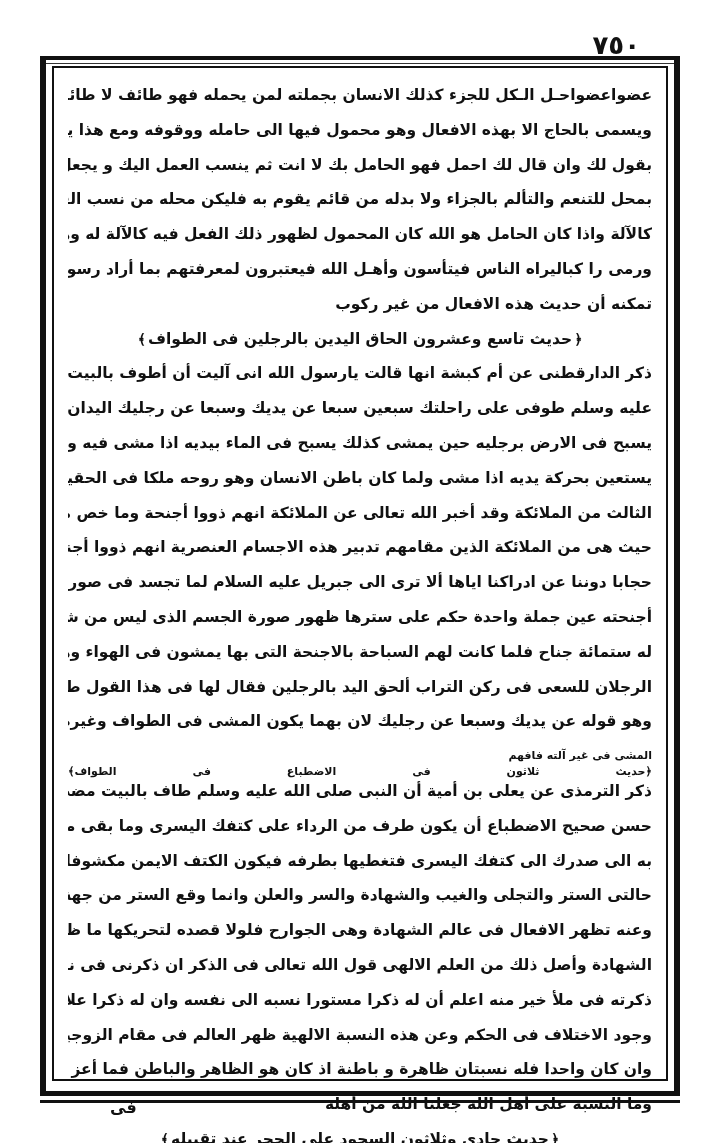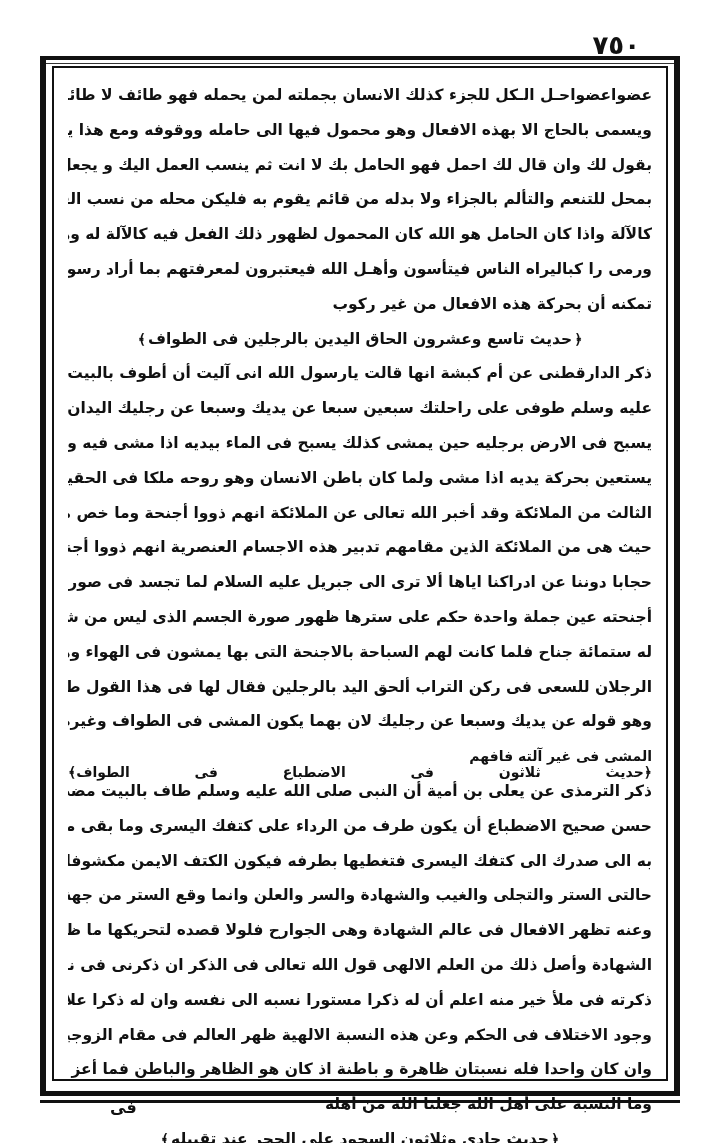--- a/index.html
+++ b/index.html
@@ -97,21 +97,21 @@
       white-space: nowrap;
       direction: rtl;
     }
     .heading .orn {
       font-size: 14px;
       padding: 0 2px;
     }
     .split-line {
       height: 34.8px;
       line-height: 34.8px;
-      font-size: 14px;
+      font-size: 11px;
       font-weight: bold;
       white-space: nowrap;
       direction: rtl;
       position: relative;
     }
     .split-line .left-part {
       position: absolute;
       right: 0;
       top: 0;
     }
@@ -138,21 +138,21 @@
 
 <div class="frame-outer">
   <div class="frame-inner">
     <div class="content" id="content">
         <div class="line">عضواعضواحـل الـكل للجزء كذلك الانسان بجملته لمن يحمله فهو طائف لا طائف وساع لا ساع وواقف لا واقف</div>
         <div class="line">ويسمى بالحاج الا بهذه الافعال وهو محمول فيها الى حامله ووقوفه ومع هذا ينسب اليه فيبهتك الى ما هو الامر عليه</div>
         <div class="line">بقول لك وان قال لك احمل فهو الحامل بك لا انت ثم ينسب العمل اليك و يجعل الجزاء للعمل لا لك غير أن العمل ليس</div>
         <div class="line">بمحل للتنعم والتألم بالجزاء ولا بدله من قائم يقوم به فليكن محله من نسب الفعل اليه حسا وهو المكلف وعاد الحامل له</div>
         <div class="line">كالآلة واذا كان الحامل هو الله كان المحمول لظهور ذلك الفعل فيه كالآلة له وهذا عكس الاول فلهذا طاف وسعى ووقف</div>
         <div class="line">ورمى را كباليراه الناس فيتأسون وأهـل الله فيعتبرون لمعرفتهم بما أراد رسول الله صلى الله عليه وسلم بتلك الحالة مع</div>
-        <div class="line last">تمكنه أن بحركة هذه الافعال من غير ركوب</div>
+        <div class="line last">تمكنه أن حديث هذه الافعال من غير ركوب</div>
         <div class="heading"><span class="orn">﴿</span><span>حديث تاسع وعشرون الحاق اليدين بالرجلين فى الطواف</span><span class="orn">﴾</span></div>
         <div class="line">ذكر الدارقطنى عن أم كبشة انها قالت يارسول الله انى آليت أن أطوف بالبيت حبوا فقال لها رسول الله صلى الله</div>
         <div class="line">عليه وسلم طوفى على راحلتك سبعين سبعا عن يديك وسبعا عن رجليك اليدان للانسان كالجناحين للطائر فكما</div>
         <div class="line">يسبح فى الارض برجليه حين يمشى كذلك يسبح فى الماء بيديه اذا مشى فيه ومع كون الانسان يمشى على رجليه فانه</div>
         <div class="line">يستعين بحركة يديه اذا مشى ولما كان باطن الانسان وهو روحه ملكا فى الحقيقة من ملائكة التدبير وهم النوع</div>
         <div class="line">الثالث من الملائكة وقد أخبر الله تعالى عن الملائكة انهم ذووا أجنحة وما خص ملكا من ملك فنعلم قطعا ان نفوسنا من</div>
         <div class="line">حيث هى من الملائكة الذين مقامهم تدبير هذه الاجسام العنصرية انهم ذووا أجنحة وجعلت هذه الاجسام الطبيعية</div>
         <div class="line">حجابا دوننا عن ادراكنا اياها ألا ترى الى جبريل عليه السلام لما تجسد فى صورة دحية وفى صورة الاعرابى ما ظهر لعين</div>
         <div class="line">أجنحته عين جملة واحدة حكم على سترها ظهور صورة الجسم الذى ليس من شأنه أن يكون له جناح مع كون جبريل</div>
         <div class="line">له ستمائة جناح فلما كانت لهم السباحة بالاجنحة التى بها يمشون فى الهواء وهو ركن من الاربعة الاركان كما هى</div>

